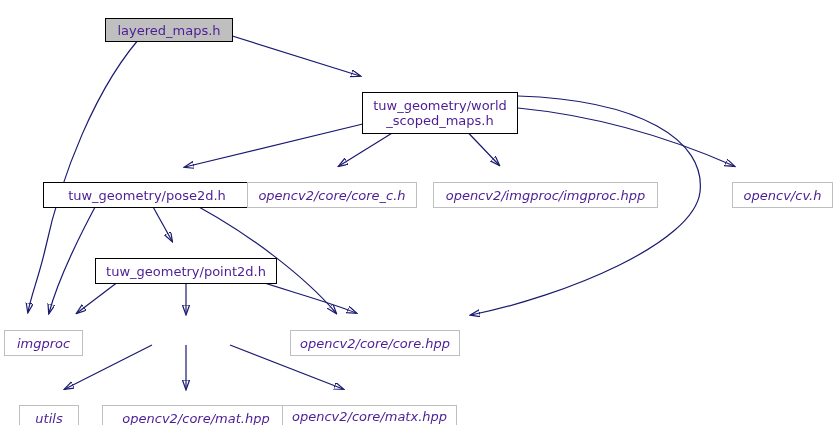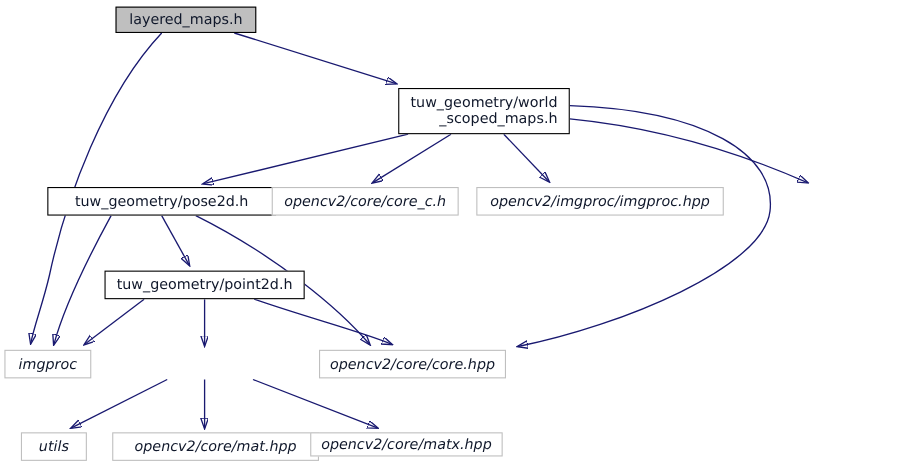--- a/index.html
+++ b/index.html
@@ -24,24 +24,25 @@
   .node {
     position: absolute;
     box-sizing: border-box;
     display: flex;
     align-items: center;
     justify-content: center;
     background: #ffffff;
     border: 1px solid #000000;
     font-size: 13px;
     line-height: 15px;
-    color: #0f172a;
+    color: #4c1d95;
     text-align: center;
     white-space: pre-line;
     cursor: default;
+    margin-top: 12px;
   }
   .node.current {
     background: #bfbfbf;
     border: 1.5px solid #000000;
   }
   .node.doc { border: 1.3px solid #000000; cursor: pointer; }
   .node.doc-bold { border: 2px solid #000000; cursor: pointer; }
   .node.ext { border: 1px solid #bfbfbf; font-style: italic; }
 </style>
 </head>
@@ -69,29 +70,30 @@
     <path d="M 131 272 L 77 313" marker-end="url(#arrow)" stroke="#191970"></path>
     <path d="M 186 272 L 186 314" marker-end="url(#arrow)" stroke="#191970"></path>
     <path d="M 231 272 C 280 289, 330 302, 356 313" marker-end="url(#arrow)" stroke="#191970"></path>
     <path d="M 152 345 L 65 389" marker-end="url(#arrow)" stroke="#191970"></path>
     <path d="M 186 345 L 186 389" marker-end="url(#arrow)" stroke="#191970"></path>
     <path d="M 230 345 L 343 389" marker-end="url(#arrow)" stroke="#191970"></path>
   </svg>
 
   <div class="node current" style="left:105px; top:6px;  width:128px; height:24px;">layered_maps.h</div>
 
-  <div class="node doc" style="left:362px; top:80px; width:156px; height:42px;text-align:right;">tuw_geometry/world
+  <div class="node doc" style="left:362px; top:80px; width:156px; height:42px;">tuw_geometry/world
 _scoped_maps.h</div>
 
   <div class="node doc" style="left:43px; top:170px; width:208px; height:26px;">tuw_geometry/pose2d.h</div>
 
   <div class="node ext" style="left:247px; top:170px; width:170px; height:26px;">opencv2/core/core_c.h</div>
 
   <div class="node ext" style="left:433px; top:170px; width:225px; height:26px;">opencv2/imgproc/imgproc.hpp</div>
 
+  <div class="node ext" style="left:732px; top:170px; width:101px; height:26px;">opencv/cv.h</div>
 
   <div class="node doc" style="left:95px; top:246px; width:182px; height:26px;">tuw_geometry/point2d.h</div>
 
   <div class="node ext" style="left:4px; top:318px; width:79px; height:26px;">imgproc</div>
 
 
   <div class="node ext" style="left:290px; top:318px; width:170px; height:26px;">opencv2/core/core.hpp</div>
 
   <div class="node ext" style="left:19px; top:393px; width:60px; height:26px;">utils</div>
 

